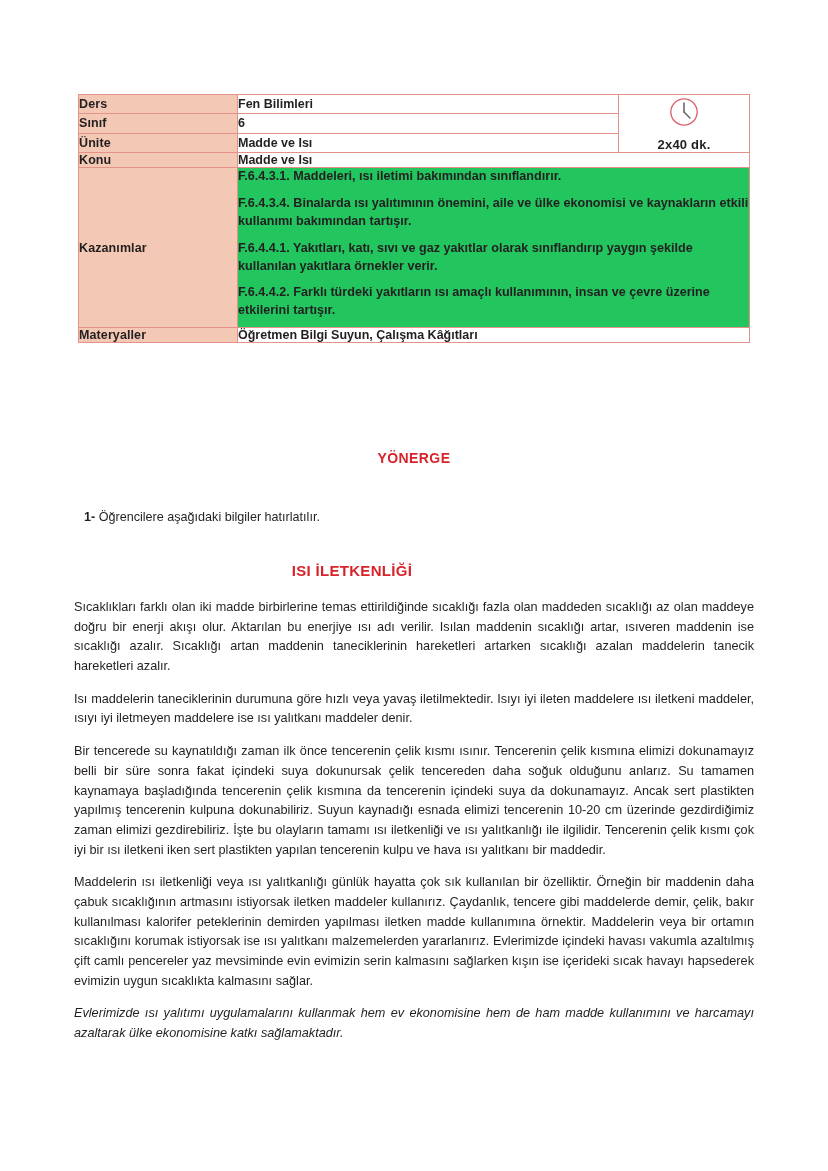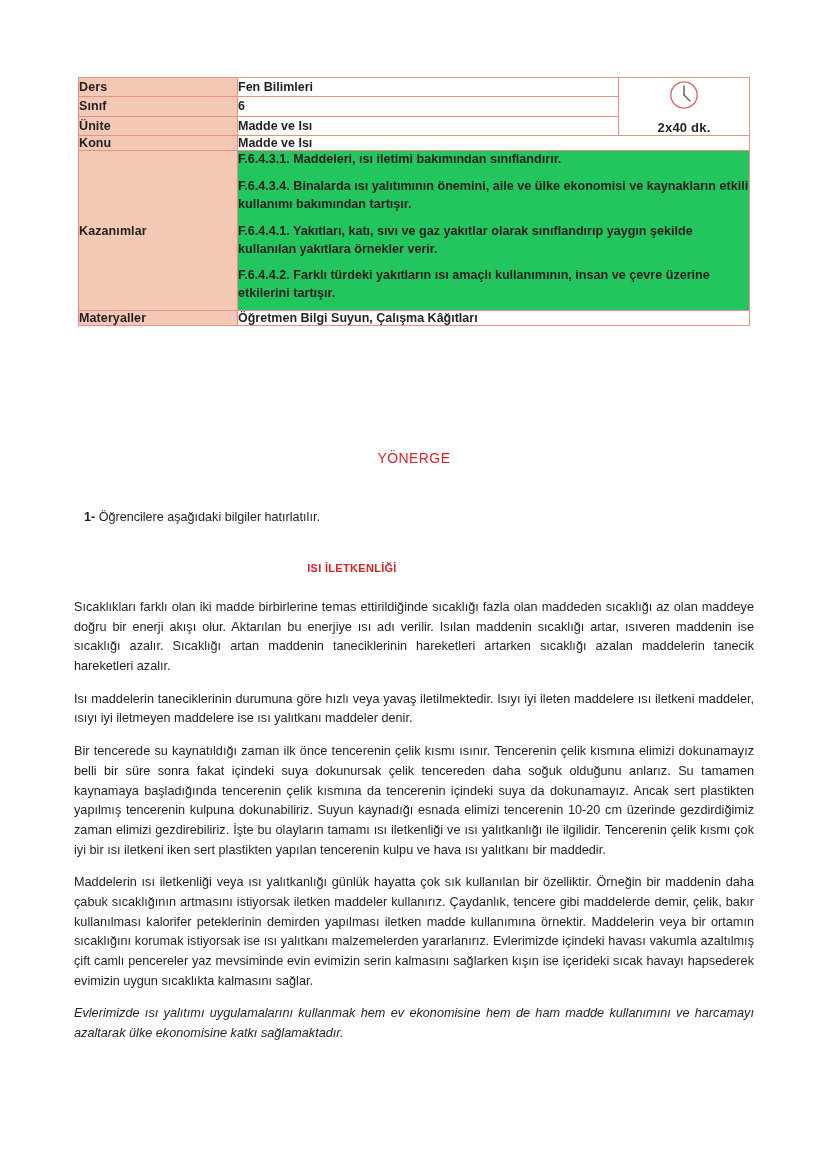--- a/index.html
+++ b/index.html
@@ -21,21 +21,21 @@
     height: 1171px;
     box-sizing: border-box;
     padding: 0;
     overflow: hidden;
   }
 
   
   .plan-table-wrap {
     position: absolute;
     left: 78px;
-    top: 77px;
+    top: 94px;
     width: 728px;
     border-radius: 25px;
   }
   table.plan-table {
     width: 672px;
     border-collapse: collapse;
     table-layout: fixed;
     border: 1px solid #e5928a;
   }
   table.plan-table td {
@@ -100,21 +100,21 @@
   .kazanim-item:last-child { margin-bottom: 7px; }
   td.label-cell.tall { vertical-align: middle; }
 
   
   .yonerge-heading {
     position: absolute;
     left: 0;
     top: 450px;
     width: 828px;
     text-align: center;
-    font-weight: normal;
+    font-weight: bold;
     font-size: 14px;
     color: #d8232a;
     letter-spacing: .4px;
   }
   .numbered-line {
     position: absolute;
     left: 84px;
     top: 508px;
     width: 676px;
     font-size: 12.6px;
@@ -124,21 +124,21 @@
   .numbered-line .num {
     font-weight: bold;
   }
   .topic-heading {
     position: absolute;
     left: 0;
     top: 562px;
     width: 704px;
     text-align: center;
     font-weight: bold;
-    font-size: 11px;
+    font-size: 15px;
     color: #d8232a;
     letter-spacing: .3px;
   }
 
   
   .body-block {
     position: absolute;
     left: 74px;
     top: 598px;
     width: 680px;

